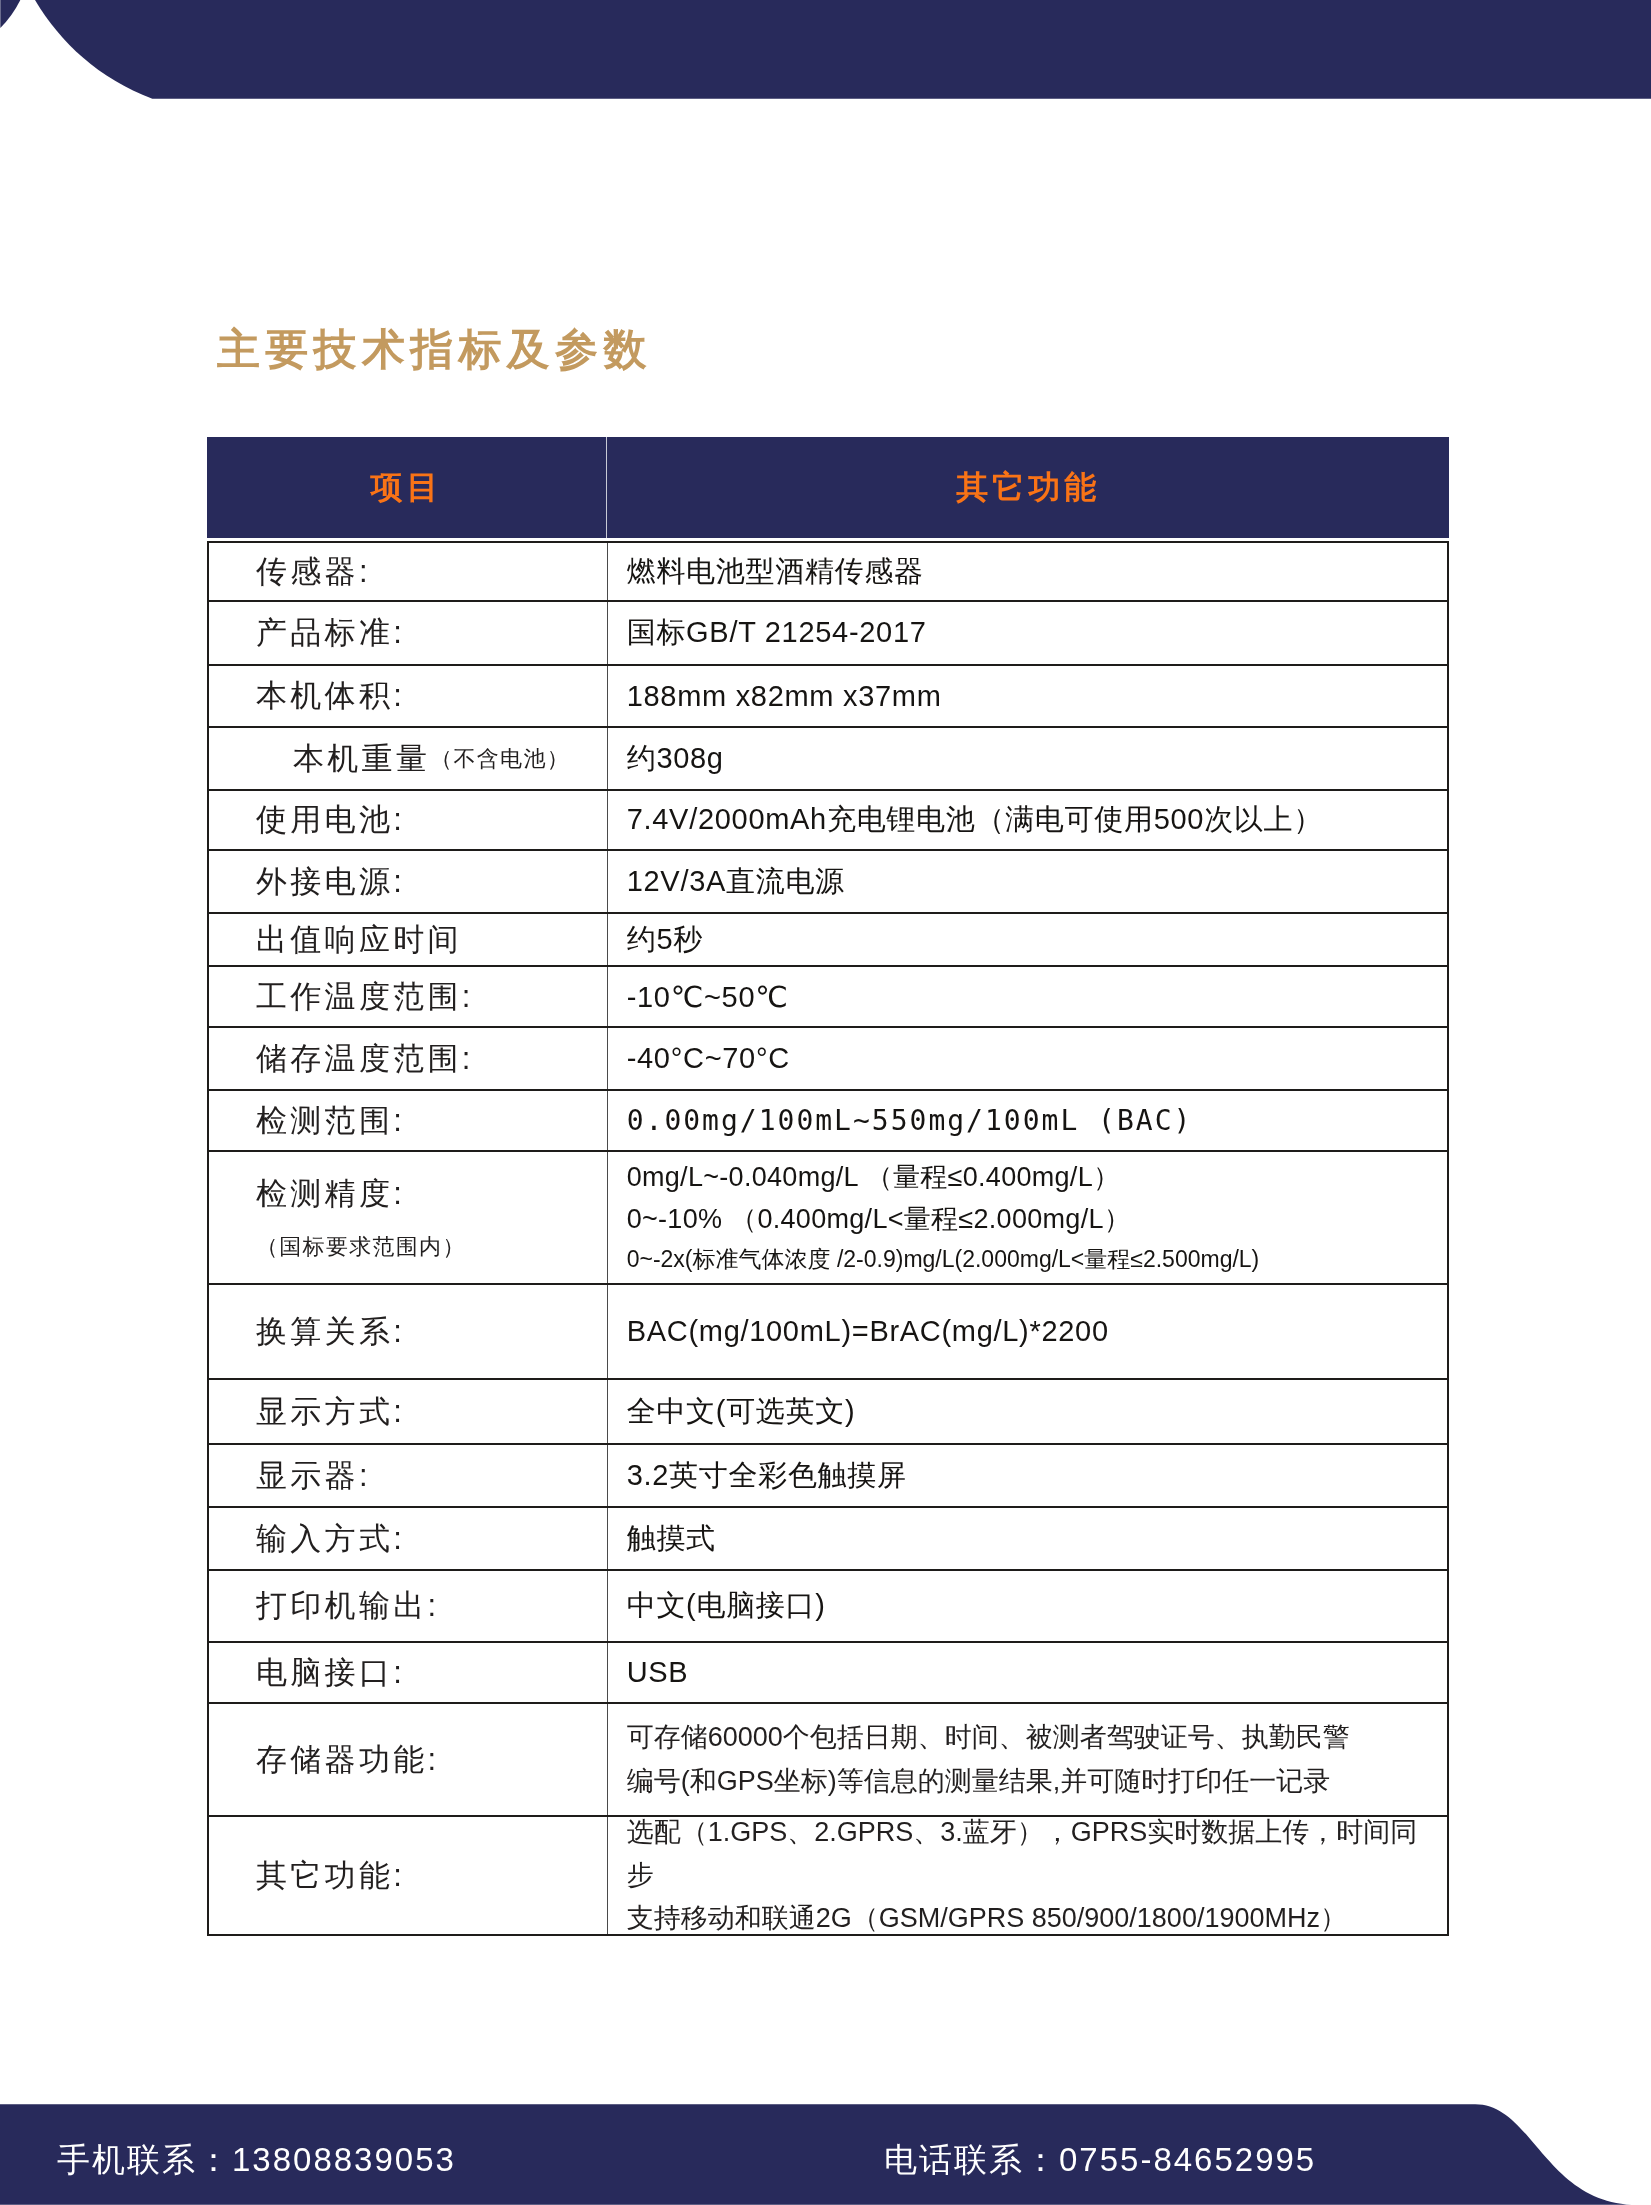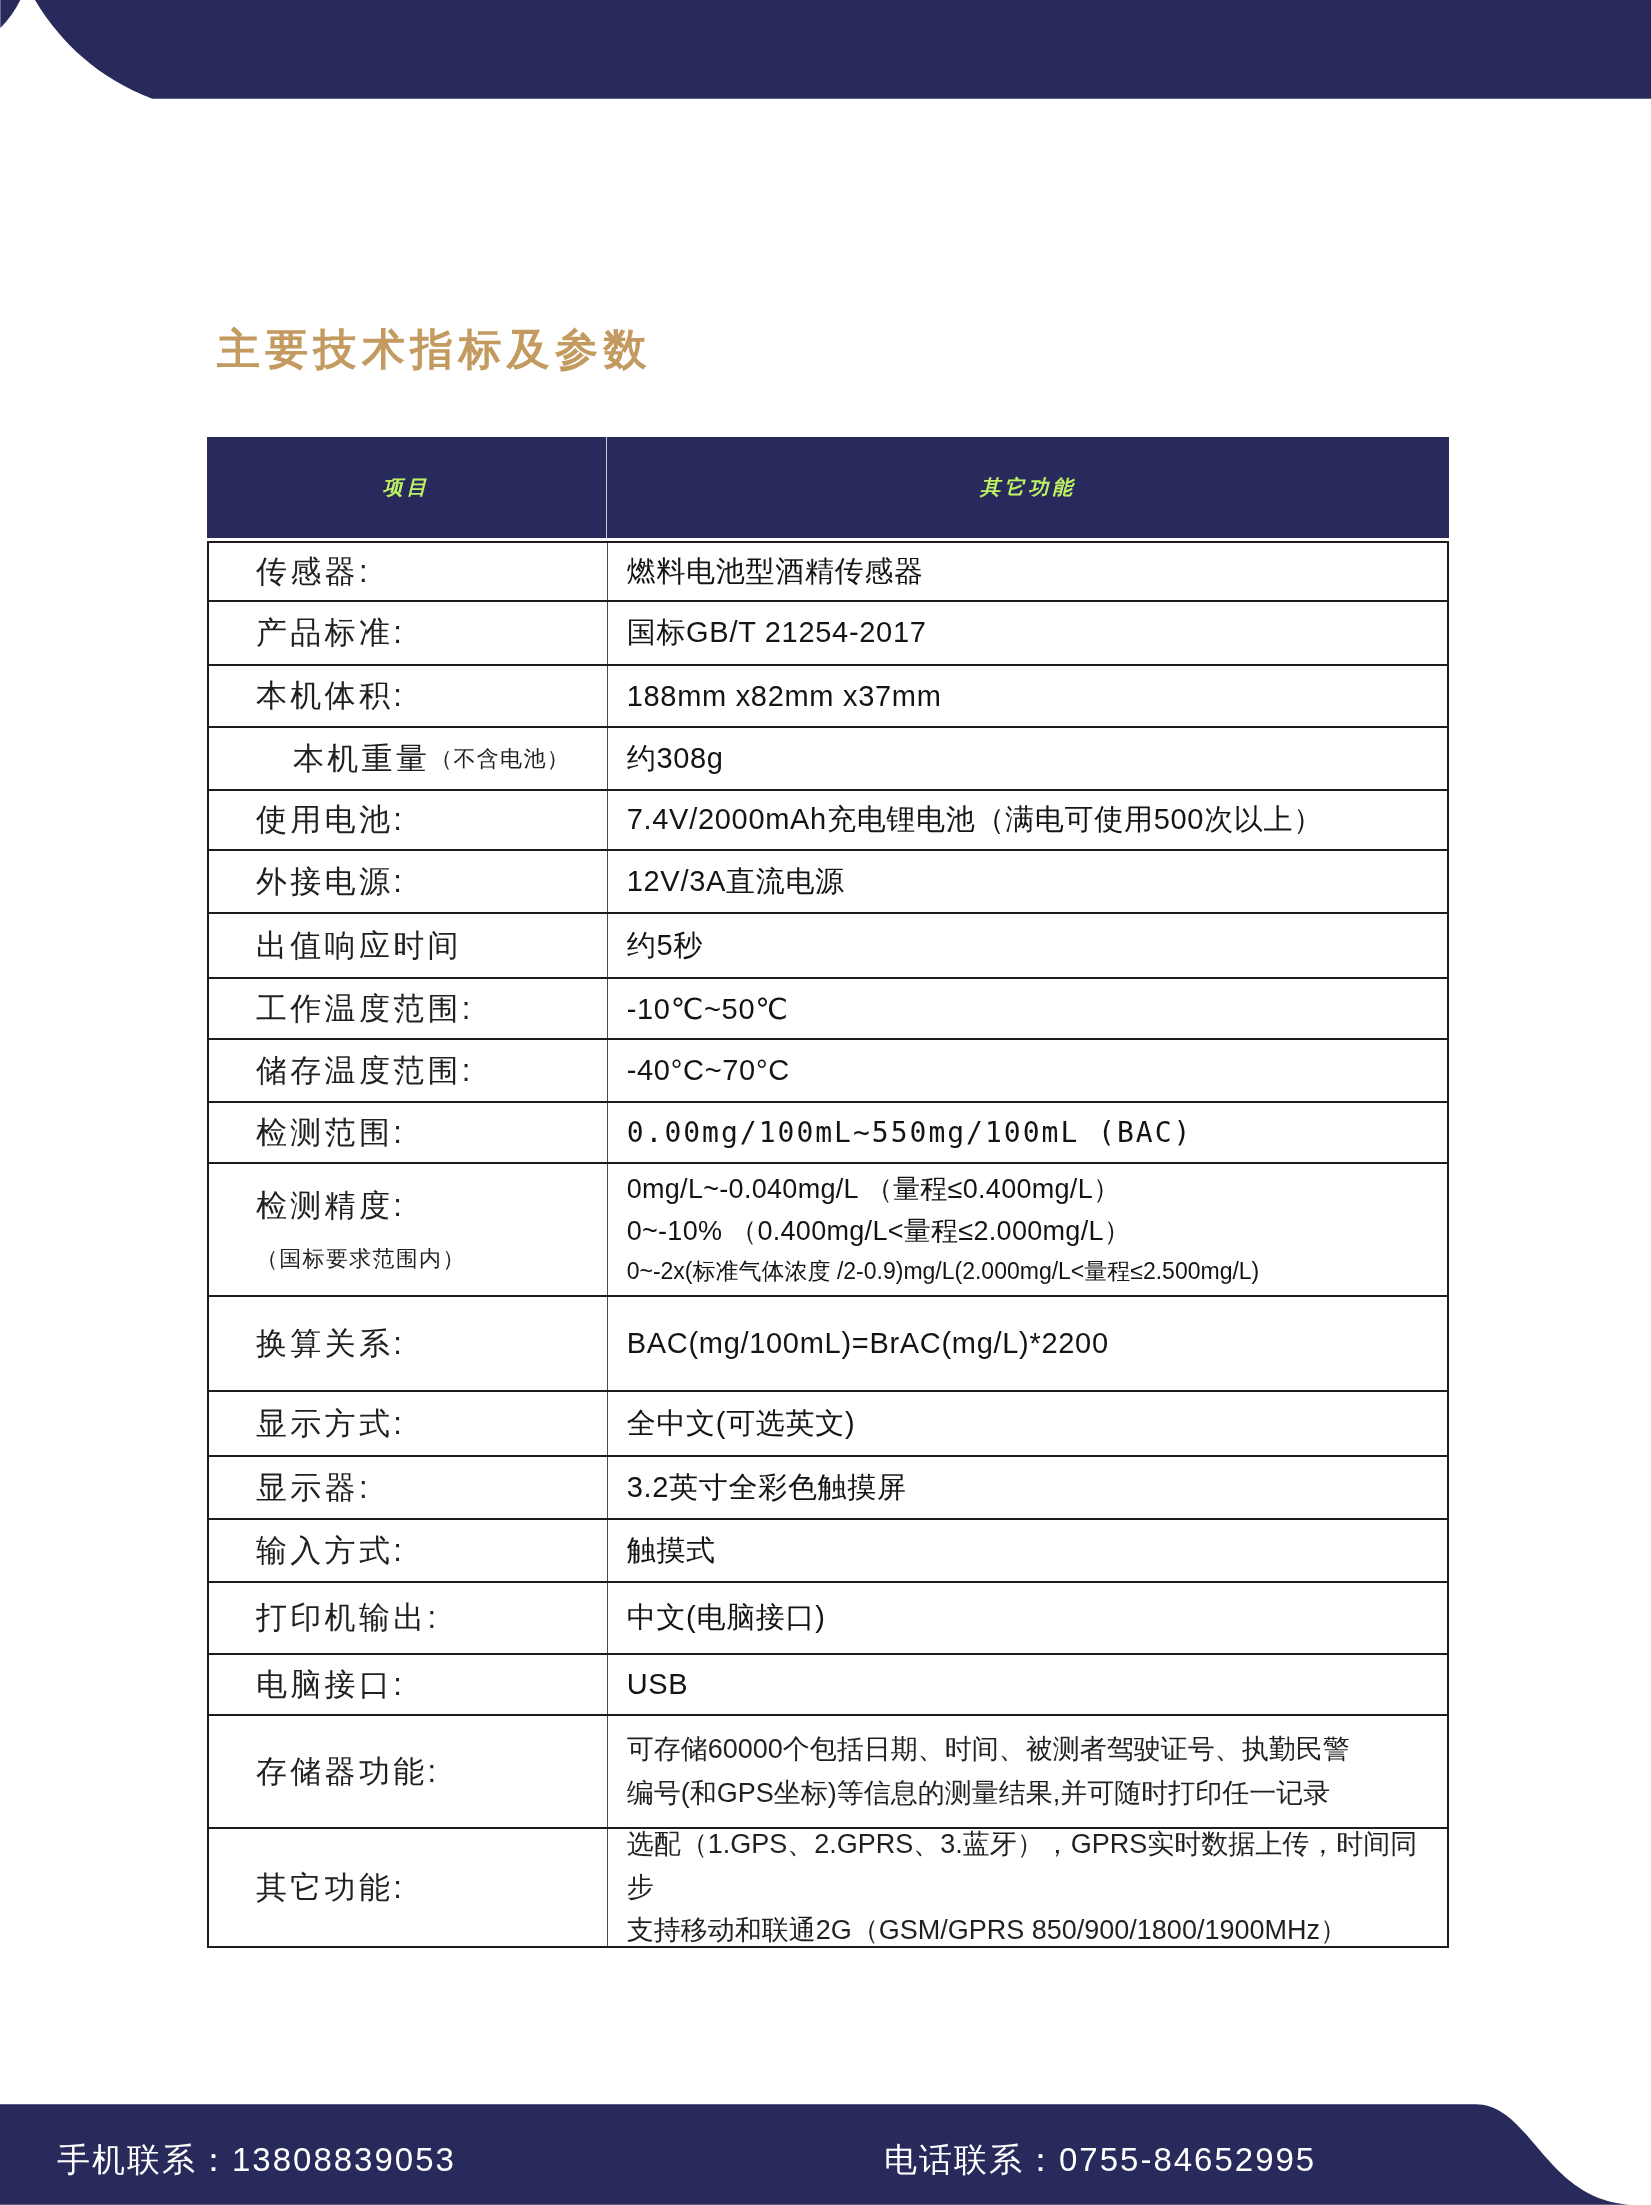--- a/index.html
+++ b/index.html
@@ -16,21 +16,21 @@
     position:absolute;left:217px;top:321px;
     font-size:43px;font-weight:bold;letter-spacing:5.3px;
   }
 
   
   #thead{
     position:absolute;left:207px;top:437px;width:1242px;height:101px;
     display:flex;
   }
   #thead .hc{display:flex;align-items:center;justify-content:center;
-    color:#bef264;font-size:20px;font-weight:bold;letter-spacing:4px;font-style:italic;}
+    color:#f97316;font-size:32px;font-weight:bold;letter-spacing:4px;}
   #thead .hc1{width:399px;}
   #thead .hdiv{width:1.3px;background:#c9cad6;}
   #thead .hc2{flex:1;}
 
   
   #tbody{
     position:absolute;left:207px;top:541px;width:1242px;
     border:2px solid #1e1c1a;box-sizing:border-box;
   }
   .tr{display:flex;box-sizing:border-box;}
@@ -123,21 +123,21 @@
 
   <div class="tr" style="height:63px">
     <div class="c1">
         <span class="lbl">外接电源:</span>
       </div>
     <div class="c2">
         <span class="val">12V/3A直流电源</span>
       </div>
   </div>
 
-  <div class="tr" style="height:65px">
+  <div class="tr" style="height:53px">
     <div class="c1">
         <span class="lbl">出值响应时间</span>
       </div>
     <div class="c2">
         <span class="val">约5秒</span>
       </div>
   </div>
 
   <div class="tr" style="height:61px">
     <div class="c1">

